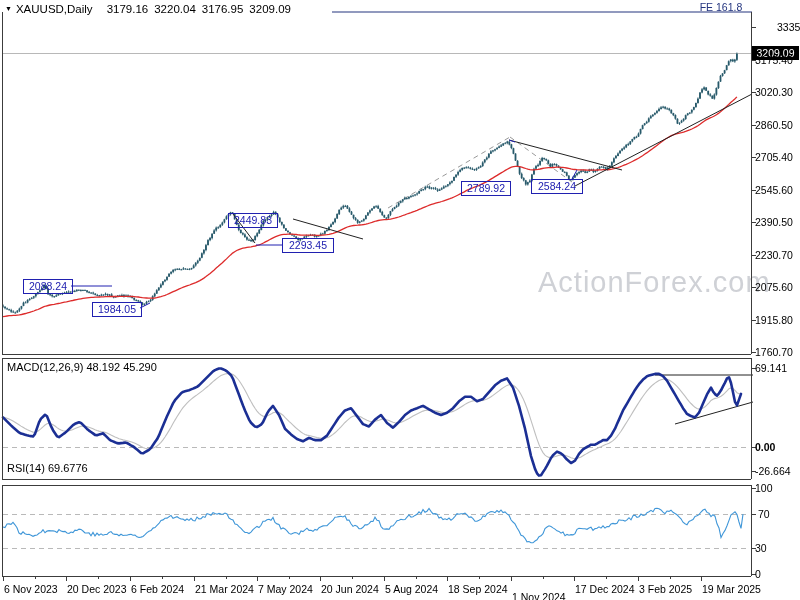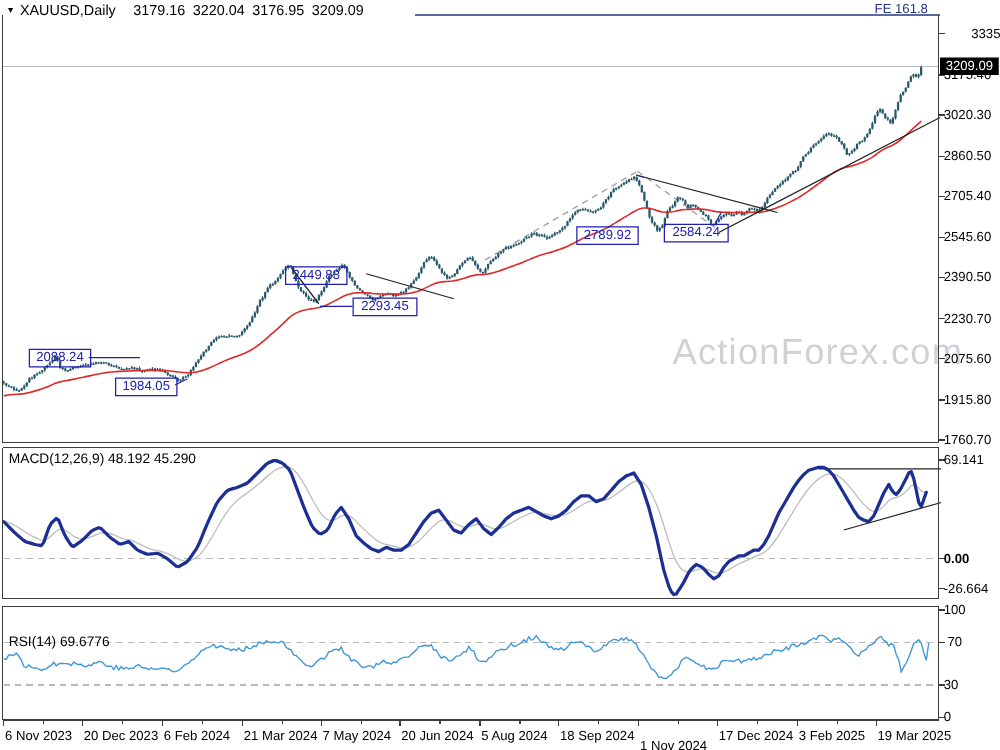--- a/index.html
+++ b/index.html
@@ -7,21 +7,21 @@
          font-family:"Liberation Sans",sans-serif;-webkit-font-smoothing:antialiased;}
   .abs{position:absolute;}
   .titlebar{left:5px;top:3px;font-size:11.5px;color:#000;white-space:nowrap;}
   .titlebar .tri{font-size:7px;position:relative;top:-2px;margin-right:4px;}
   .titlebar .sym{margin-right:8px;}
   .titlebar .q{margin-left:6px;}
   .fe{left:690px;top:1px;width:62px;text-align:center;font-size:10.5px;color:#24357f;}
   .watermark{left:538px;top:266px;font-size:29px;color:#cfd1d6;letter-spacing:1px;}
   .ph{left:7px;font-size:11px;color:#000;}
   #macd-header{top:361px;}
-  #rsi-header{top:508px;}
+  #rsi-header{top:462px;}
   .cur{left:752px;top:46px;width:47px;height:14px;line-height:14px;background:#000;color:#fff;
        font-size:10.5px;text-align:center;}
   .ytick{left:755px;width:44px;font-size:10.5px;color:#000;text-align:left;white-space:nowrap;}
   .dlab{font-size:10.5px;color:#000;white-space:nowrap;}
   .swing{border:1px solid #2020b0;color:#2020b0;font-size:10.5px;text-align:center;
          height:13px;line-height:13px;background:transparent;}
   svg{display:block;}
 </style>
 </head>
 <body>

